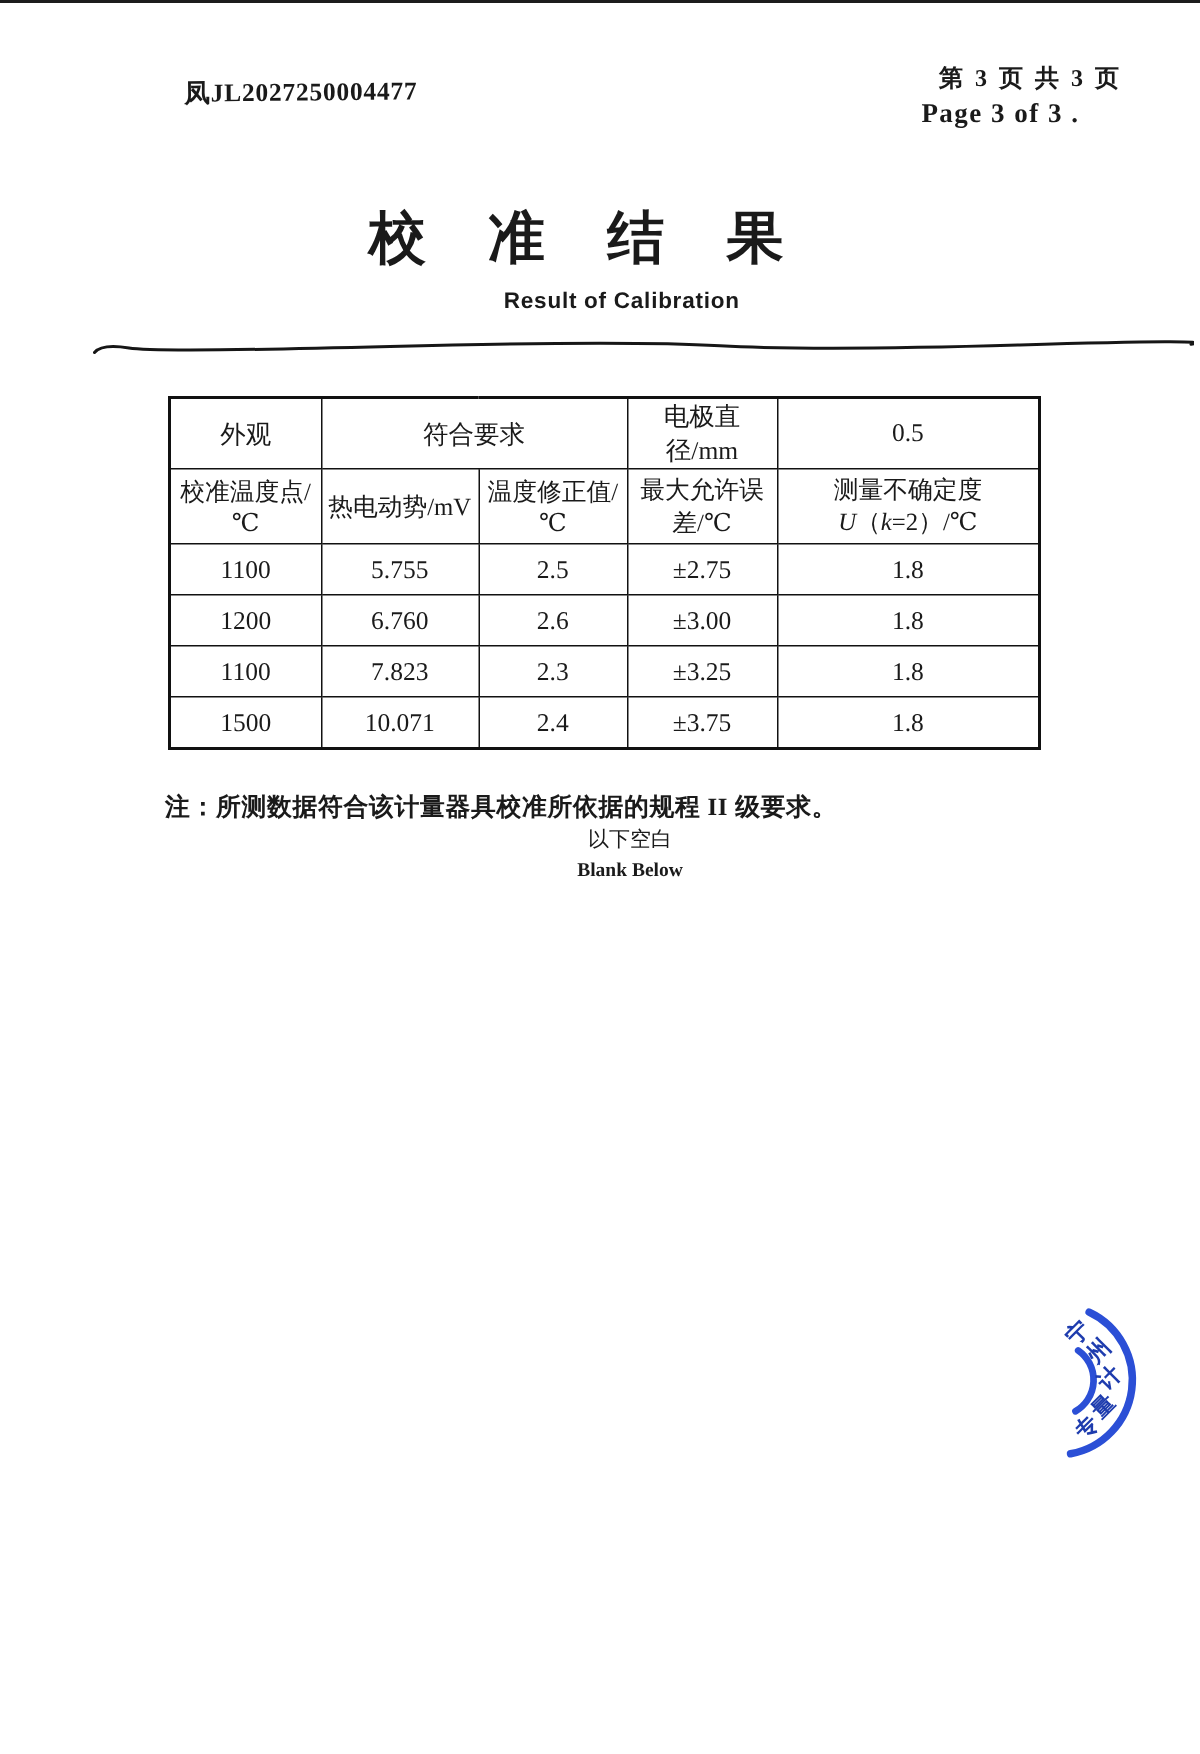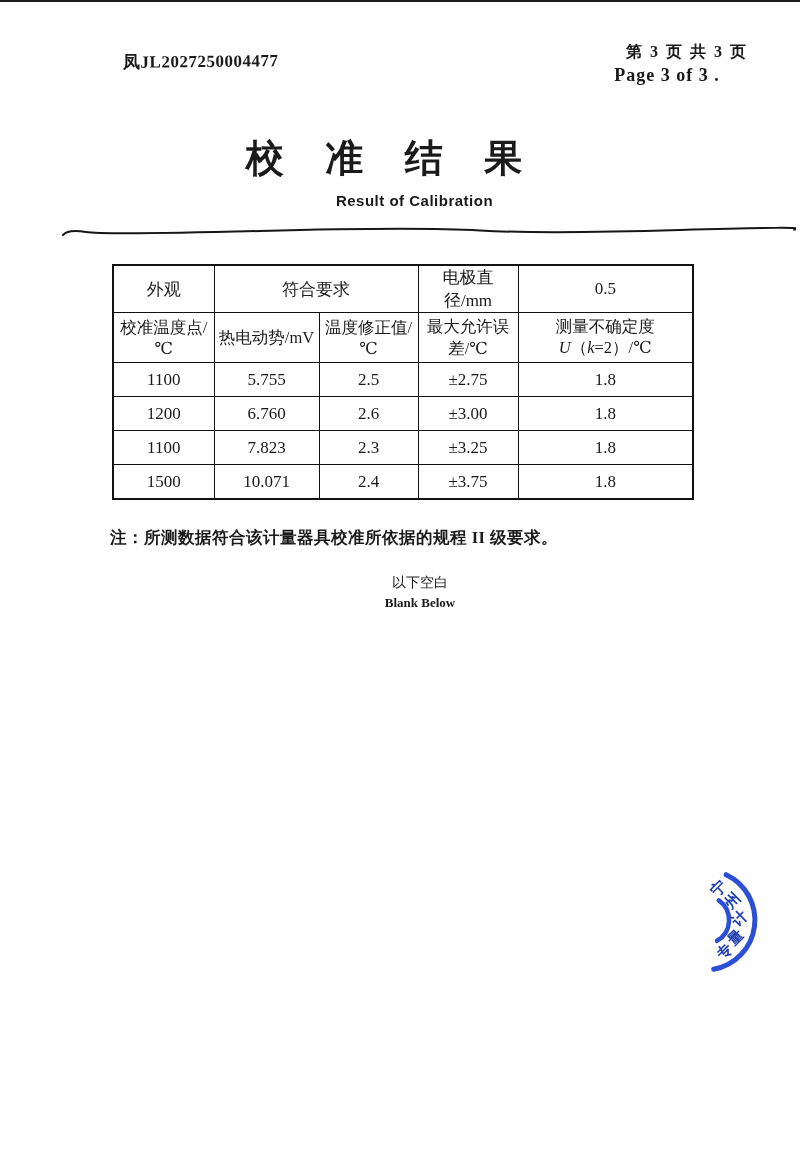--- a/index.html
+++ b/index.html
@@ -58,21 +58,21 @@
   tr.info-row td{height:40px;}
   tr.header-row td{height:49px;font-size:16.5px;}
   tr.data-row td{height:33px;}
   .u-line{line-height:1.25;}
   .ital{font-style:italic;}
   .note{
     position:absolute;left:110px;top:527px;
     font-size:16.5px;font-weight:bold;letter-spacing:0.5px;
   }
   .blank-block{
-    position:absolute;left:320px;top:574px;width:200px;text-align:center;
+    position:absolute;left:320px;top:551px;width:200px;text-align:center;
   }
   .blank-cn{font-size:14px;}
   .blank-en{font-size:13px;font-weight:bold;margin-top:3px;}
   .seal{
     position:absolute;left:668px;top:842px;width:132px;height:170px;
   }
 </style>
 </head>
 <body>
 

